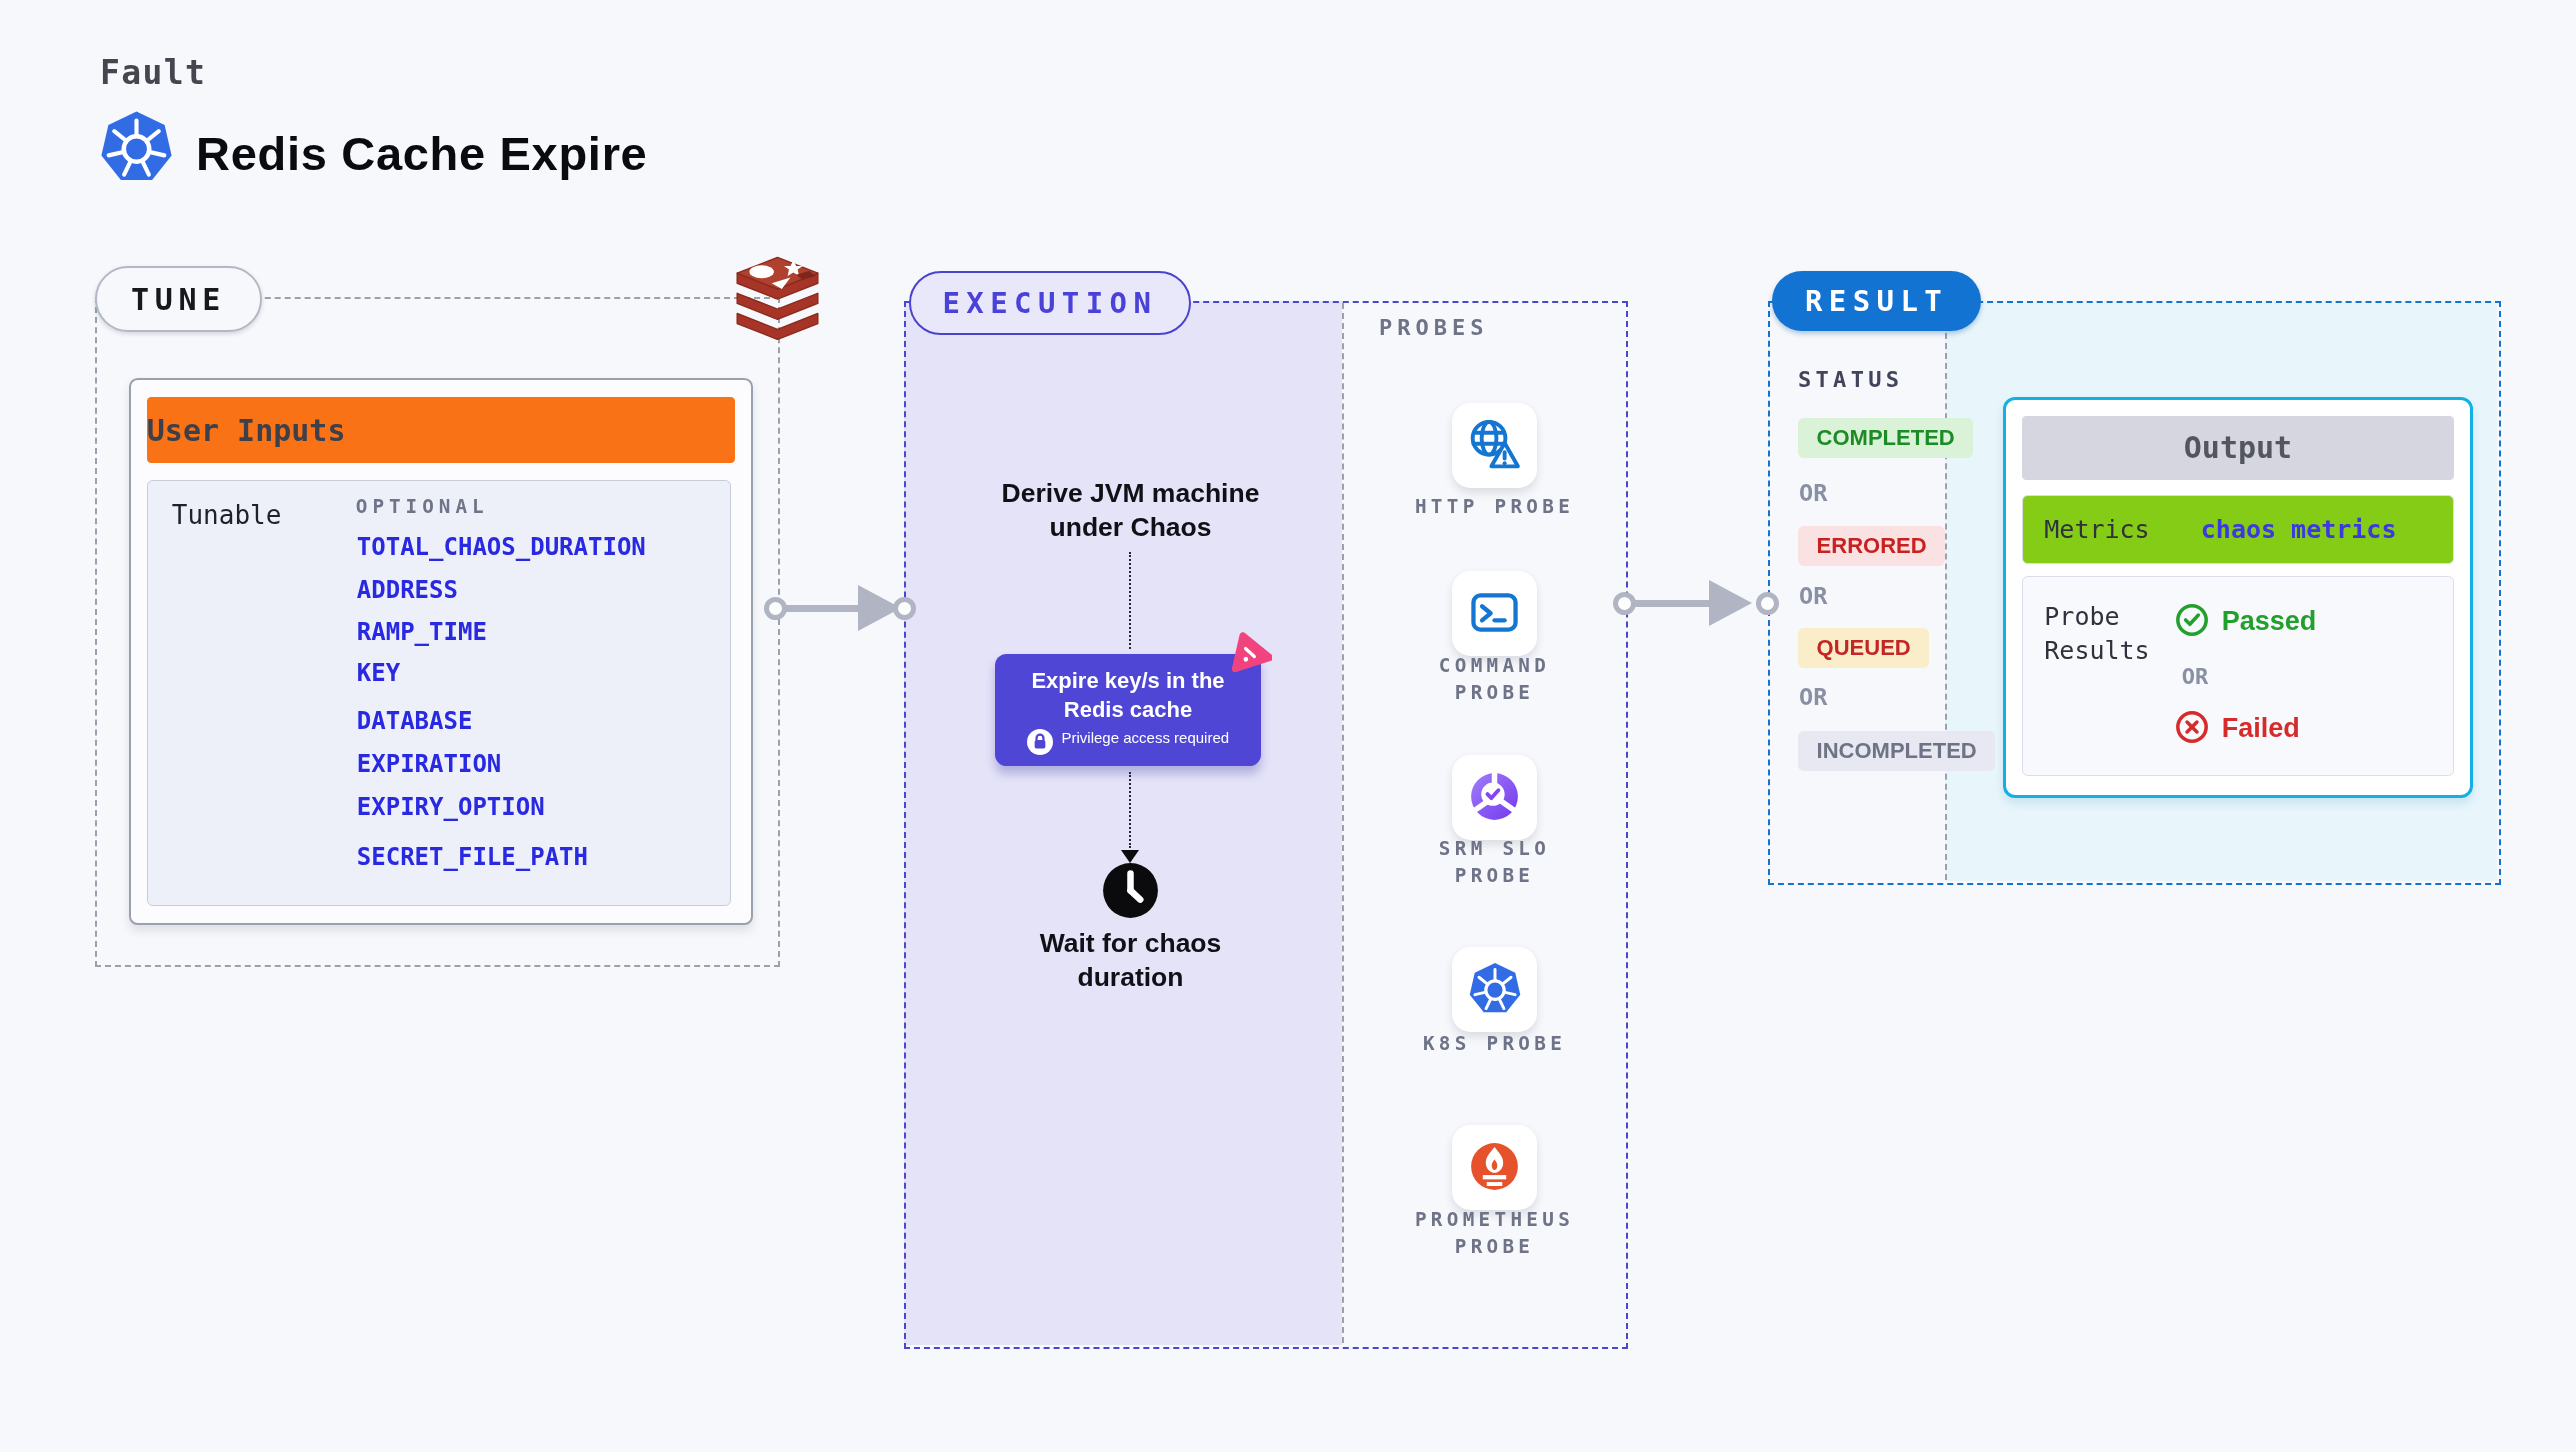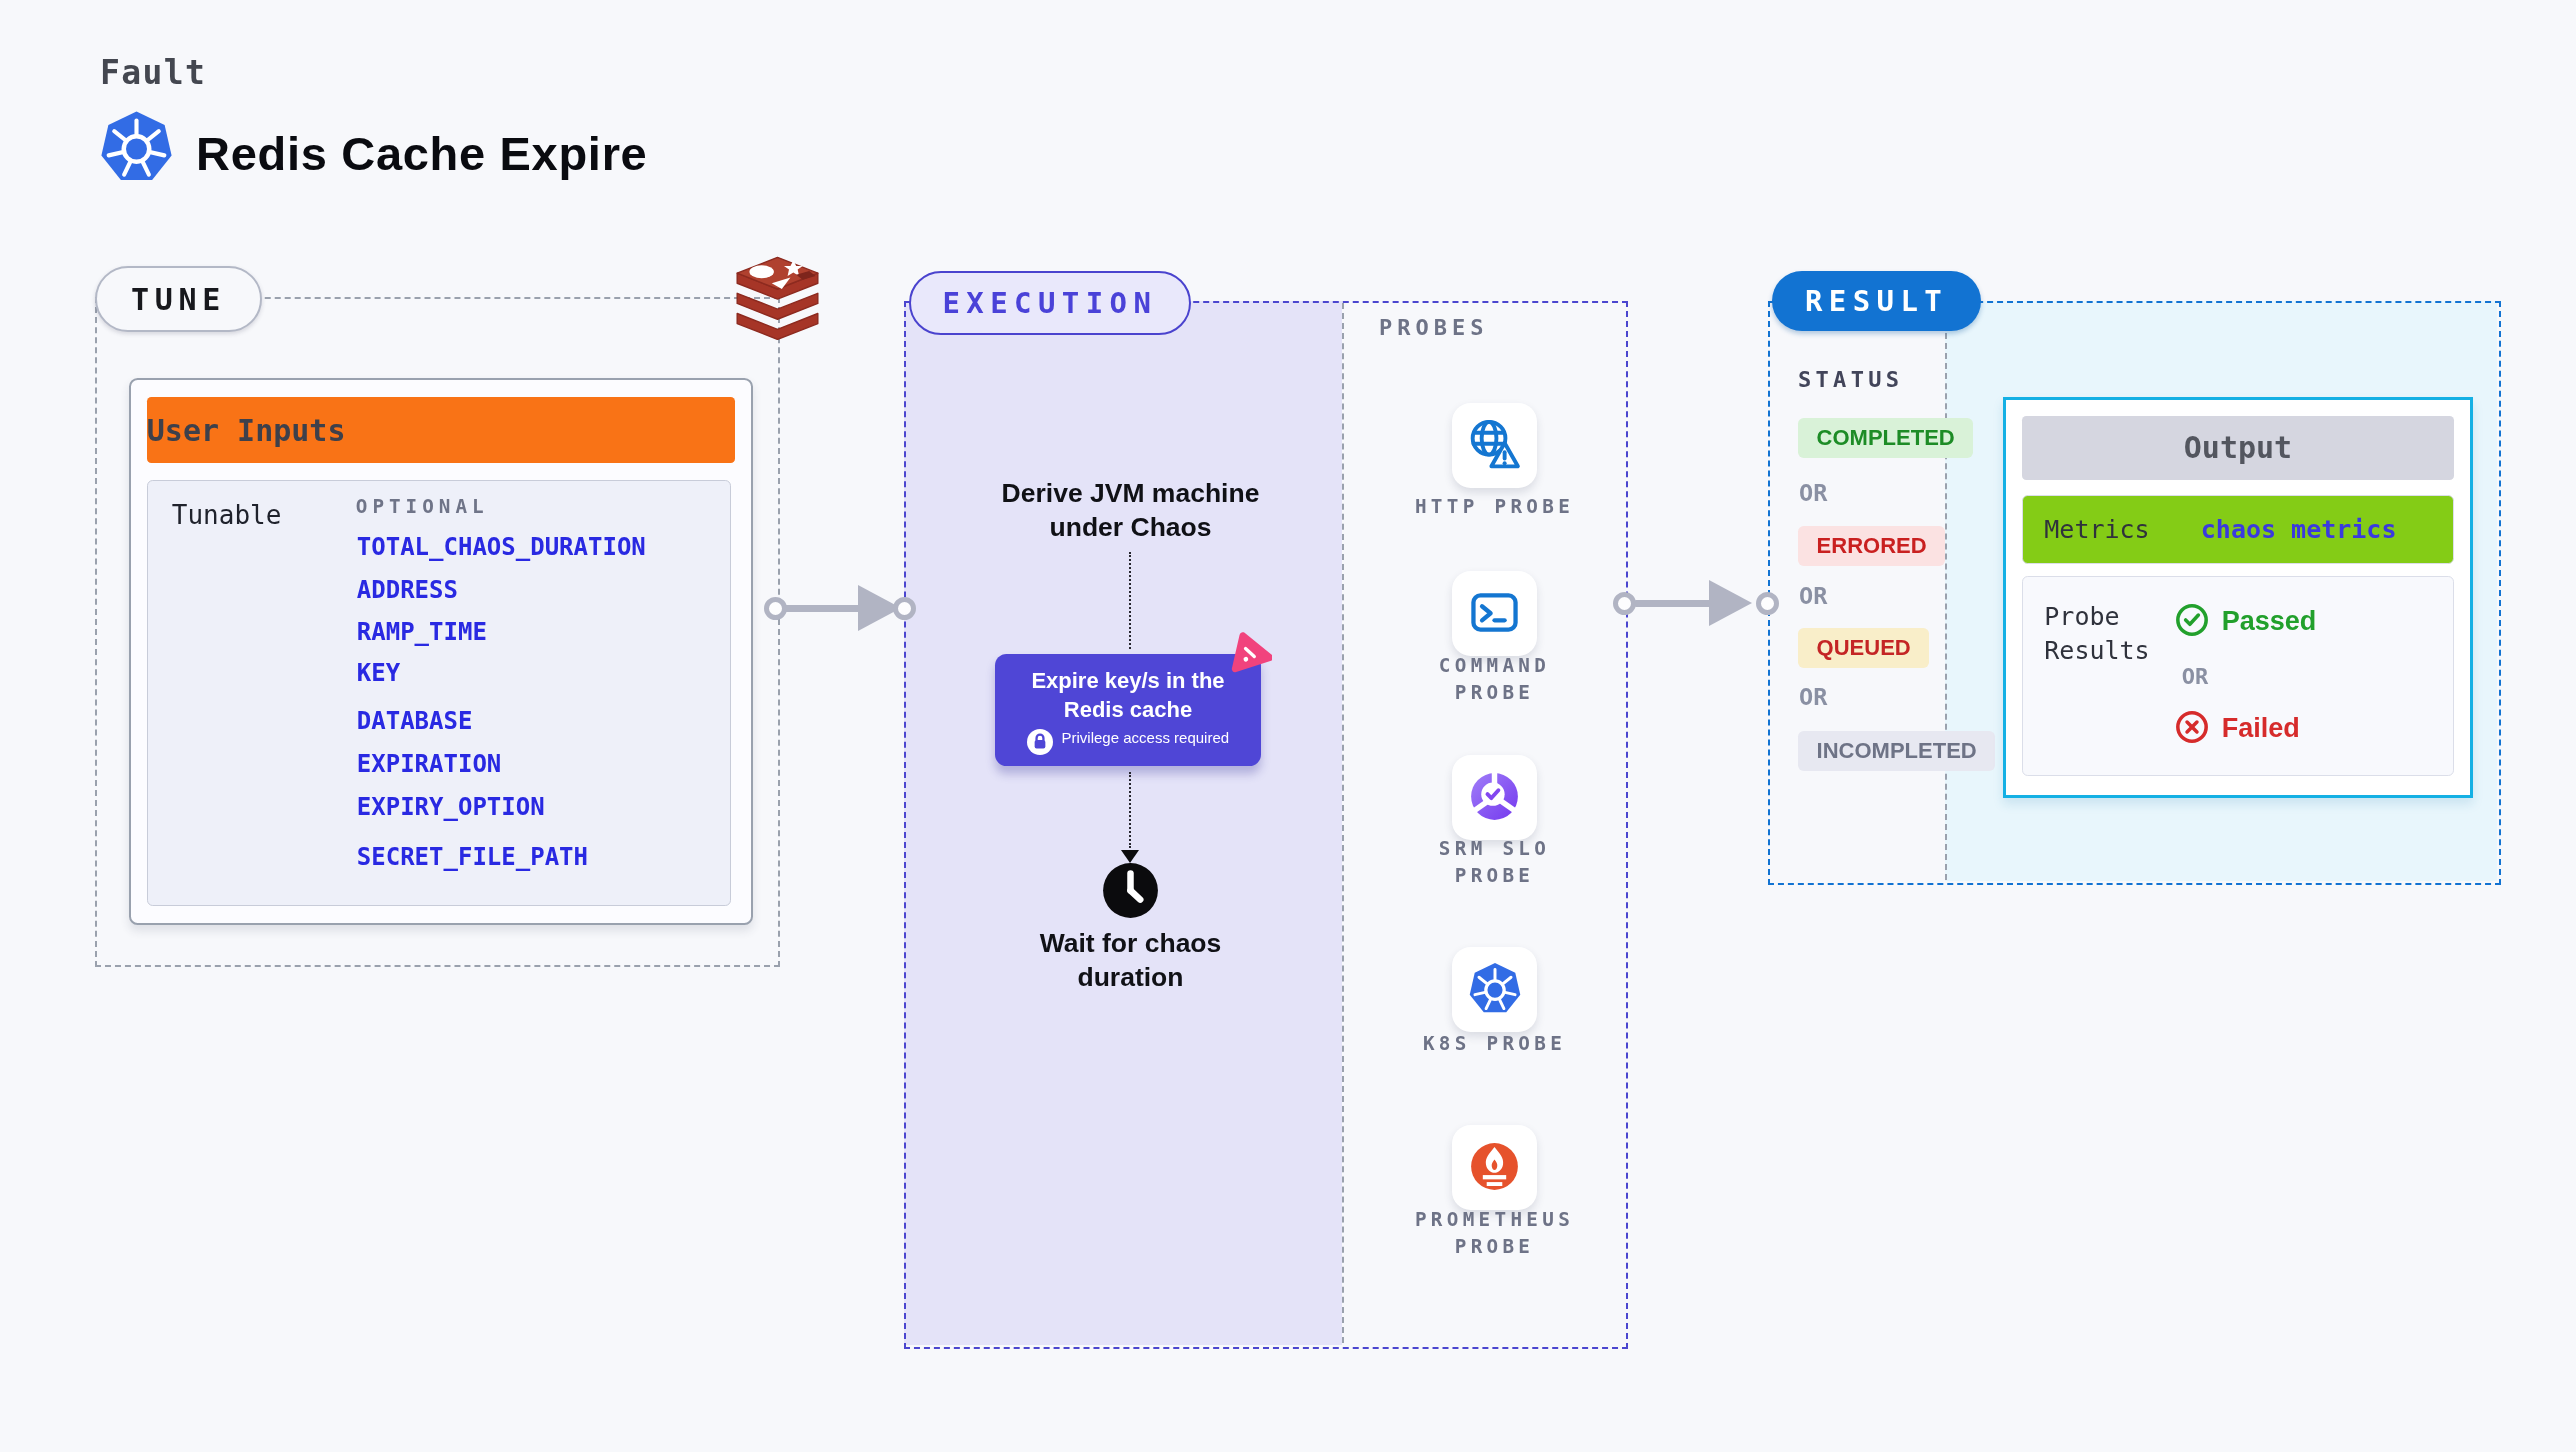--- a/index.html
+++ b/index.html
@@ -91,21 +91,21 @@
                 letter-spacing:4.3px;z-index:3;}
   .badge{position:absolute;left:1798px;padding:7.2px 18.6px;border-radius:5.7px;font-size:22px;font-weight:700;z-index:3;}
   .b-completed{top:418px;background:#d9f2d8;color:#1d8c26;}
   .b-errored{top:526px;background:#fbe2e2;color:#c92020;}
   .b-queued{top:628px;background:#f9eec9;color:#c42525;}
   .b-incompleted{top:731px;background:#e7e8f1;color:#6e7386;}
   .or-lbl{position:absolute;left:1799px;font-size:23.6px;font-weight:700;color:#8a90a3;z-index:3;}
   .or1{top:479px}.or2{top:582px}.or3{top:683px}
 
   .output-card{position:absolute;left:2003px;top:397px;width:464px;height:395px;background:#fff;
-               border:3.6px solid #14b0e4;border-radius:0;box-shadow:0 5.7px 10px rgba(20,120,170,.14);z-index:3;}
+               border:3.6px solid #14b0e4;border-radius:12px;box-shadow:0 5.7px 10px rgba(20,120,170,.14);z-index:3;}
   .output-head{position:absolute;left:15.8px;top:15.8px;right:15.8px;height:64px;background:#d5d6e0;border-radius:4.3px;
                display:flex;align-items:center;justify-content:center;}
   .output-head span{font-size:30px;font-weight:700;color:#53565f;}
   .metric-row{position:absolute;left:15.8px;top:95px;right:15.8px;height:67px;background:#84cc16;
               border:1.4px solid #dbdee9;border-radius:5.7px;}
   .metric-label{position:absolute;left:21.5px;top:18.6px;font-size:25px;color:#2f323c;}
   .metric-value{position:absolute;left:178px;top:18.6px;font-size:25px;font-weight:700;color:#3a3ade;}
   .probe-res-row{position:absolute;left:15.8px;top:176px;right:15.8px;height:198px;background:#f8f9fd;
                  border:1.4px solid #dbdee9;border-radius:5.7px;}
   .pr-label{position:absolute;left:21.5px;top:23px;font-size:25px;color:#2f323c;line-height:34px;}

